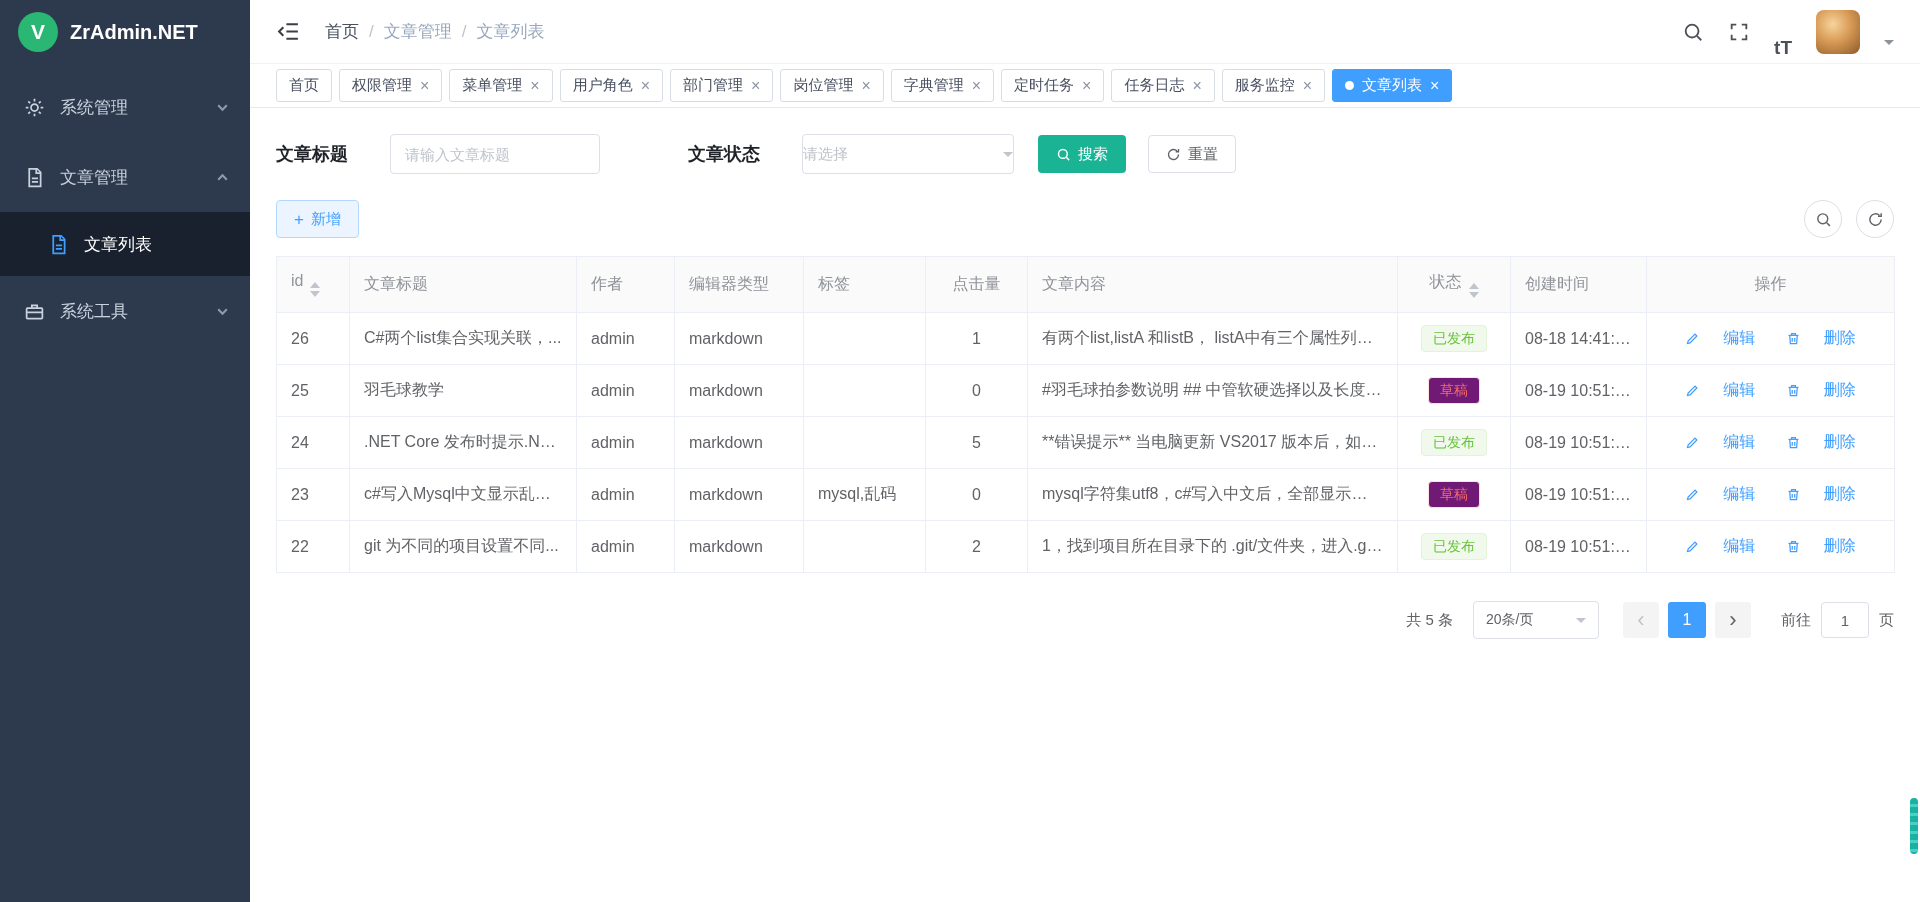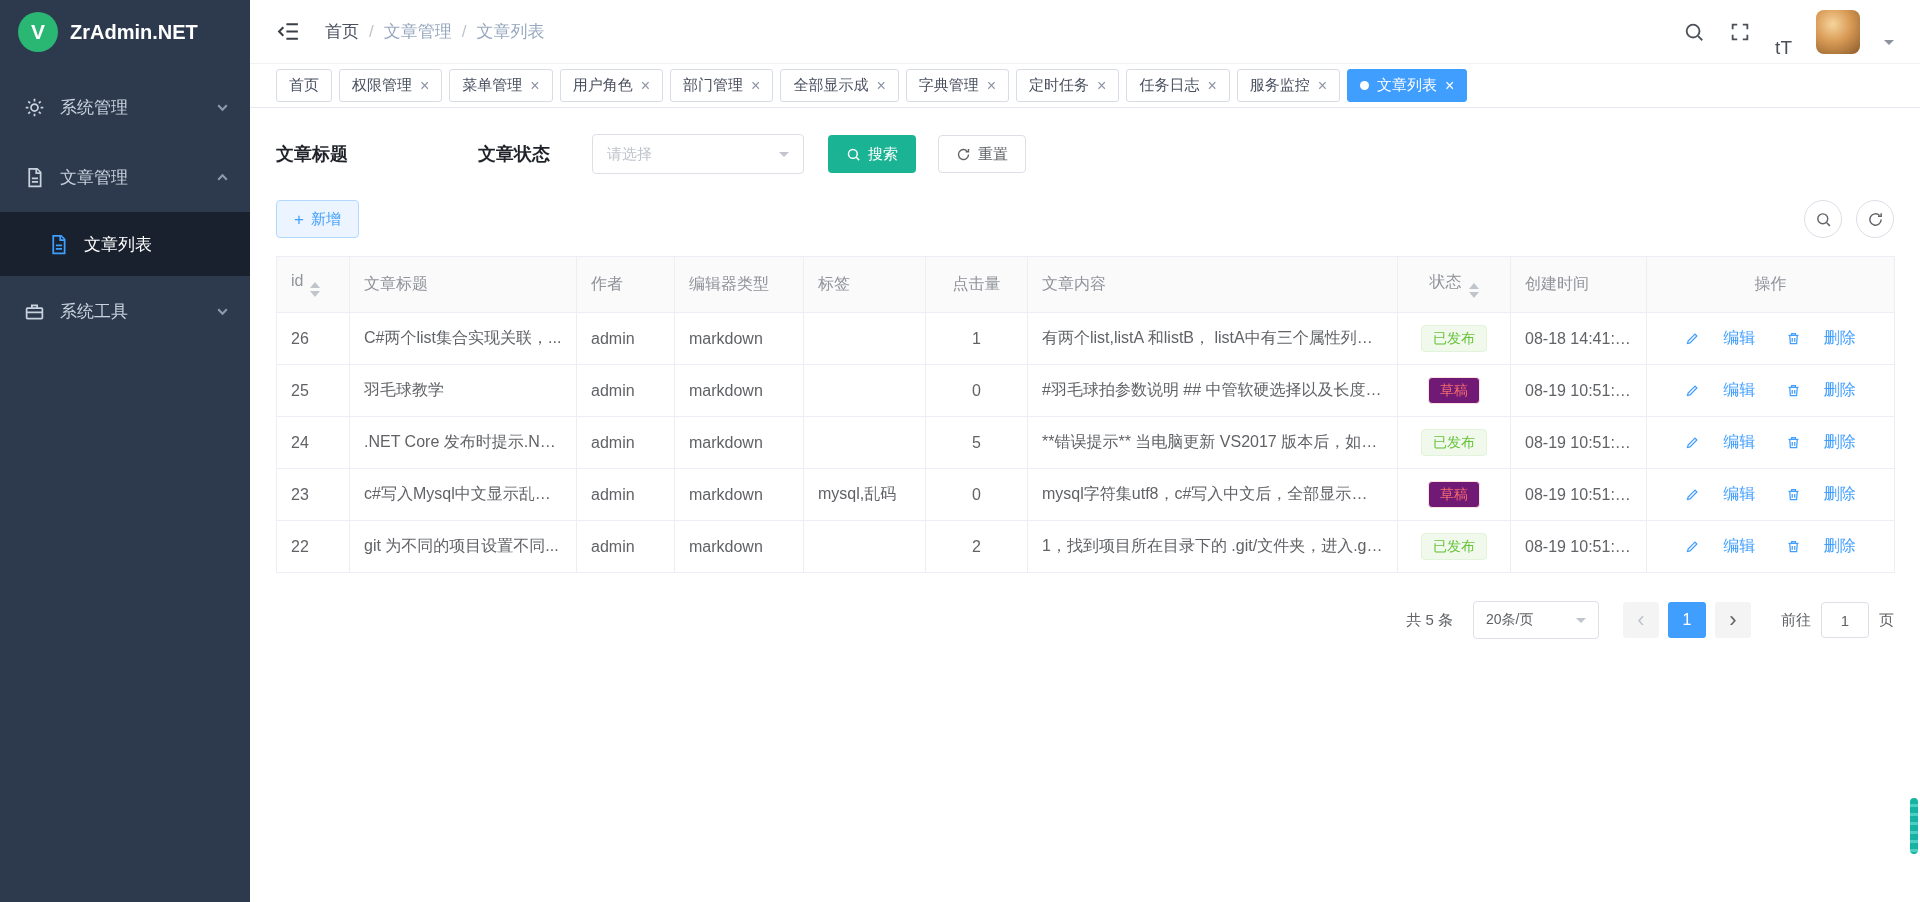--- a/index.html
+++ b/index.html
@@ -28,41 +28,41 @@
 
   
   .header { height: 64px; display: flex; align-items: center; padding: 0 26px; border-bottom: 1px solid #f2f2f2; }
   .collapse-btn { width: 25px; height: 25px; color: #3a3f45; cursor: pointer; }
   .breadcrumb { display: flex; align-items: center; margin-left: 24px; font-size: 17px; }
   .crumb { color: #495060; cursor: pointer; }
   .crumb.muted { color: #97a8be; }
   .crumb-sep { margin: 0 10px; color: #c0c4cc; }
   .header-right { margin-left: auto; display: flex; align-items: center; gap: 24px; }
   .hicon { width: 22px; height: 22px; color: #4c5158; cursor: pointer; }
-  .font-size-icon { font-size: 19px; font-weight: normal; color: #4c5158; cursor: pointer; margin-top: 32px; }
+  .font-size-icon { font-size: 19px; font-weight: bold; color: #4c5158; cursor: pointer; margin-top: 32px; }
   .avatar { width: 44px; height: 44px; border-radius: 8px; cursor: pointer;
             background: radial-gradient(circle at 38% 32%, #f6d49c 0%, #d89a55 45%, #8a5a2b 100%); }
   .avatar-caret { width: 0; height: 0; border: 5px solid transparent; border-top-color: #8d939c; margin-top: 26px; cursor: pointer; }
 
   
   .tabbar { height: 44px; display: flex; align-items: center; gap: 7px; padding: 0 26px; border-bottom: 1px solid #e6e9f0; }
   .tab { height: 33px; display: inline-flex; align-items: center; gap: 8px; padding: 0 12px; border: 1px solid #d8dce5; border-radius: 3px; background: #fff; color: #495060; font-size: 15px; cursor: pointer; white-space: nowrap; }
   .tab-close { font-size: 16px; color: #8c93a3; line-height: 1; cursor: pointer; }
   .tab.active { background: #409eff; border-color: #409eff; color: #fff; }
   .tab.active .tab-close { color: #fff; }
   .tab-dot { width: 9px; height: 9px; border-radius: 50%; background: #fff; }
 
   
   .content { padding: 26px; }
   .filter-row { display: flex; align-items: center; }
   .filter-label { font-size: 18px; font-weight: bold; color: #1f2329; margin-right: 42px; }
   .filter-label.ml { margin-left: 88px; }
   .text-input { width: 210px; height: 40px; border: 1px solid #dcdfe6; border-radius: 4px; padding: 0 14px; font-size: 15px; color: #606266; outline: none; font-family: inherit; }
   .text-input::placeholder { color: #bfc4cc; }
-  .select { width: 212px; height: 40px; border: 1px solid #dcdfe6; border-radius: 4px; padding: 0 14px; display: flex; align-items: center; justify-content: space-between; color: #bfc4cc; font-size: 15px; cursor: pointer; background: #fff; }
+  .select { width: 212px; height: 40px; border: 1px solid #dcdfe6; border-radius: 4px; padding: 0 0; display: flex; align-items: center; justify-content: space-between; color: #bfc4cc; font-size: 15px; cursor: pointer; background: #fff; }
   .select-caret { width: 0; height: 0; border: 5px solid transparent; border-top-color: #c0c4cc; margin-top: 5px; }
 
   .btn { height: 38px; border-radius: 4px; display: inline-flex; align-items: center; gap: 7px; padding: 0 17px; font-size: 15px; cursor: pointer; border: 1px solid transparent; background: #fff; font-family: inherit; }
   .btn svg { width: 15px; height: 15px; }
   .btn-search { background: #1ab394; color: #fff; margin-left: 24px; }
   .btn-reset { border-color: #dcdfe6; color: #606266; margin-left: 22px; }
 
   .action-row { margin-top: 26px; display: flex; align-items: center; }
   .btn-add { background: #ecf5ff; border-color: #b3d8ff; color: #409eff; }
   .btn-add .plus { font-size: 17px; line-height: 1; }
@@ -208,21 +208,21 @@
       </span>
     <span class="tab">
         <span>用户角色</span>
         <span class="tab-close">×</span>
       </span>
     <span class="tab">
         <span>部门管理</span>
         <span class="tab-close">×</span>
       </span>
     <span class="tab">
-        <span>全部显示成</span>
+        <span>岗位管理</span>
         <span class="tab-close">×</span>
       </span>
     <span class="tab">
         <span>字典管理</span>
         <span class="tab-close">×</span>
       </span>
     <span class="tab">
         <span>定时任务</span>
         <span class="tab-close">×</span>
       </span>
@@ -238,20 +238,21 @@
         <span class="tab-dot"></span>
         <span>文章列表</span>
         <span class="tab-close">×</span>
       </span>
   </div>
 
   <div class="content">
 
     <div class="filter-row">
       <span class="filter-label">文章标题</span>
+      <input class="text-input" placeholder="请输入文章标题" style="">
       <span class="filter-label ml">文章状态</span>
       <div class="select">
         <span>请选择</span>
         <span class="select-caret"></span>
       </div>
       <button class="btn btn-search">
         <svg viewBox="0 0 24 24" fill="none" stroke="currentColor" stroke-width="2.4">
             <circle cx="11" cy="11" r="7"></circle>
             <path d="M16.5 16.5L21 21"></path>
           </svg>

